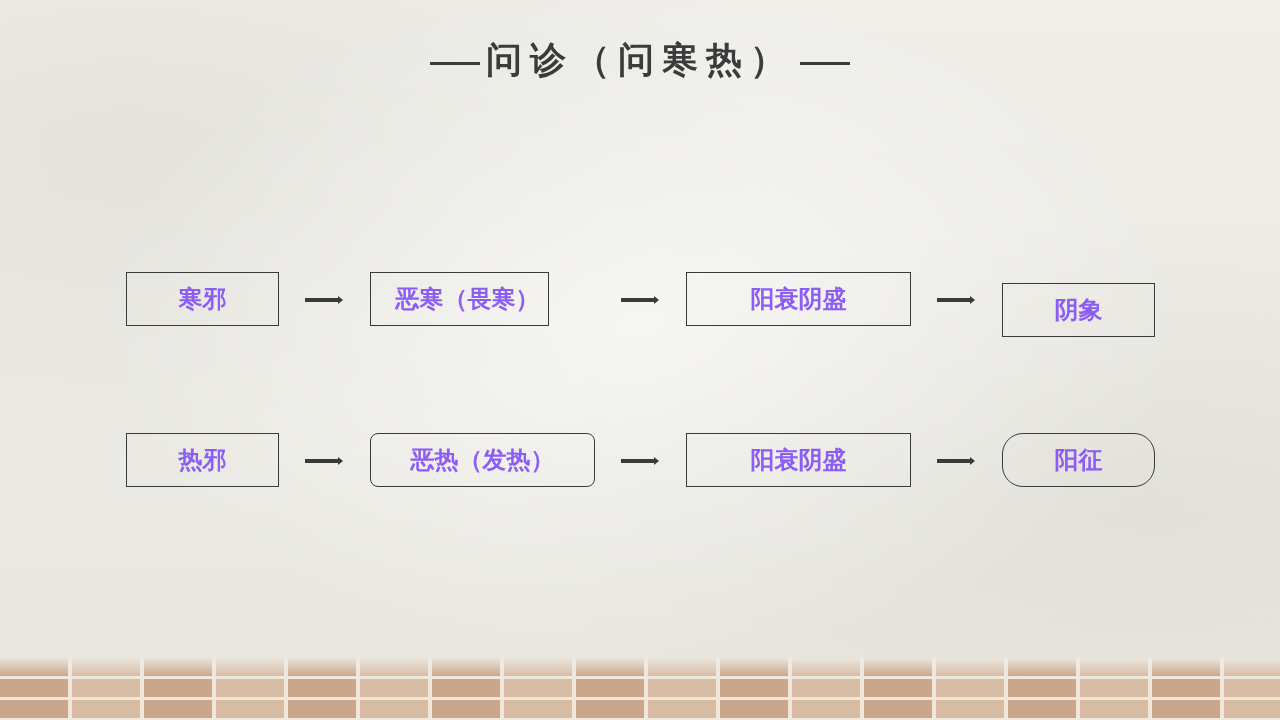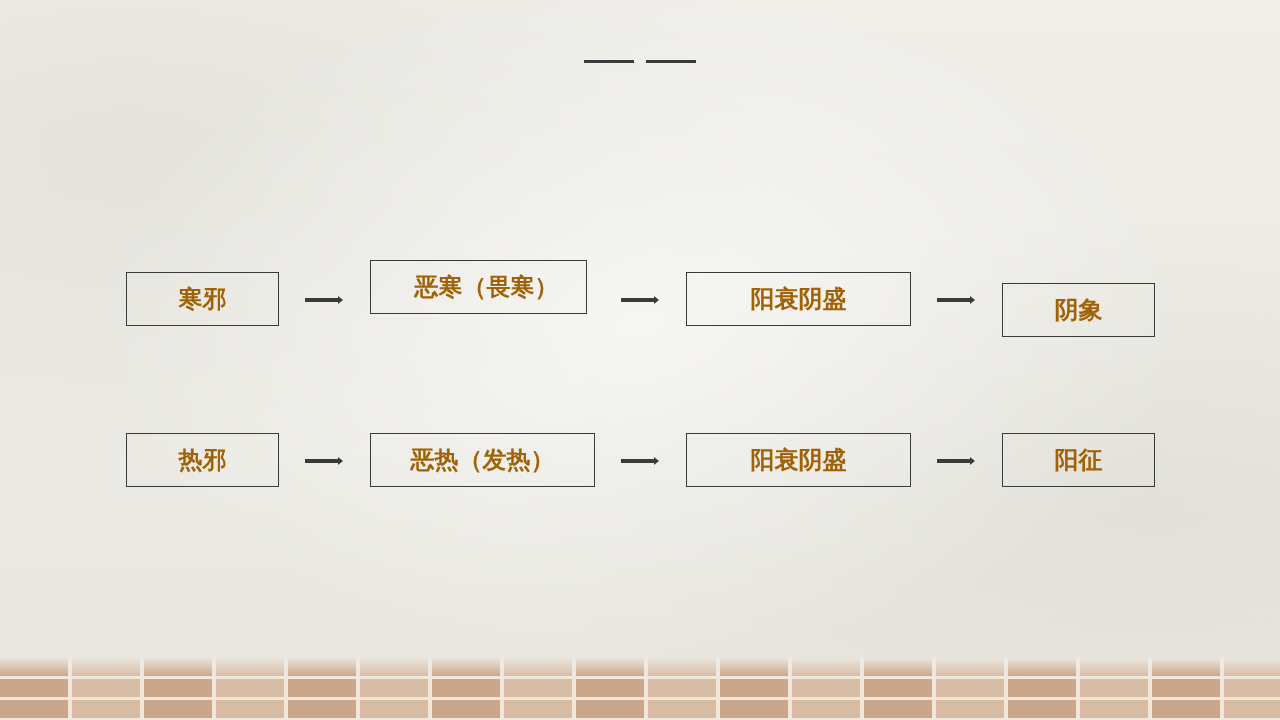--- a/index.html
+++ b/index.html
@@ -18,52 +18,52 @@
   }
   .title {
     position: absolute; top: 36px; left: 0; width: 1280px; text-align: center;
     font-family: "DejaVu Serif", "Liberation Serif", serif;
     font-size: 36px; color: #3b3b3b; letter-spacing: 8px; font-weight: bold;
   }
   .title .dash { display: inline-block; width: 50px; height: 3px; background: #3b3b3b; vertical-align: middle; margin: 0 6px; }
   .box {
     position: absolute; height: 54px; border: 1px solid #3a3a3a;
     display: flex; align-items: center; justify-content: center;
-    font-size: 24px; font-weight: bold; color: #a16207; box-sizing: border-box;
+    font-size: 24px; font-weight: bold; color: #8b5cf6; box-sizing: border-box;
   }
   .arrow { position: absolute; width: 38px; height: 4px; }
   .arrow .shaft { position: absolute; left: 0; top: 0; width: 34px; height: 4px; background: #3a3a3a; }
   .arrow .head { position: absolute; right: 0; top: -2px; width: 0; height: 0;
     border-left: 5px solid #3a3a3a; border-top: 4px solid transparent; border-bottom: 4px solid transparent; }
   .bricks {
     position: absolute; left: 0; top: 658px; width: 1280px; height: 62px;
     background-color: #e2d2c0;
     background-image:
       linear-gradient(180deg, rgba(236,235,229,0.9) 0%, rgba(236,235,229,0) 30%),
       repeating-linear-gradient(180deg, transparent 0 18px, #efe6dc 18px 21px),
       repeating-linear-gradient(90deg, #c9a58a 0 68px, #efe6dc 68px 72px, #d8bba3 72px 140px, #efe6dc 140px 144px);
   }
 </style>
 </head>
 <body>
 
 <div class="wall"></div>
 
 <div class="title">
-  <span class="dash"></span><span class="dash"></span>
+  <span class="dash"></span><span>问诊（问寒热）</span><span class="dash"></span>
 </div>
 
 <div class="box" style="left:126px; top:272px; width:153px;">
     <span>寒邪</span>
   </div>
 <div class="arrow" style="left:305px; top:298px;">
     <div class="shaft"></div>
     <div class="head"></div>
   </div>
-<div class="box" style="left:370px; top:260px; width:217px;padding-left:16px;">
+<div class="box" style="left:370px; top:272px; width:179px;padding-left:16px;">
     <span>恶寒（畏寒）</span>
   </div>
 <div class="arrow" style="left:621px; top:298px;">
     <div class="shaft"></div>
     <div class="head"></div>
   </div>
 <div class="box" style="left:686px; top:272px; width:225px;">
     <span>阳衰阴盛</span>
   </div>
 <div class="arrow" style="left:937px; top:298px;">
@@ -74,31 +74,31 @@
     <span>阴象</span>
   </div>
 
 <div class="box" style="left:126px; top:433px; width:153px;text-align:center;">
     <span>热邪</span>
   </div>
 <div class="arrow" style="left:305px; top:459px;">
     <div class="shaft"></div>
     <div class="head"></div>
   </div>
-<div class="box" style="left:370px; top:433px; width:225px;">
+<div class="box" style="left:370px; top:433px; width:225px;border-radius:8px;">
     <span>恶热（发热）</span>
   </div>
 <div class="arrow" style="left:621px; top:459px;">
     <div class="shaft"></div>
     <div class="head"></div>
   </div>
 <div class="box" style="left:686px; top:433px; width:225px;">
     <span>阳衰阴盛</span>
   </div>
 <div class="arrow" style="left:937px; top:459px;">
     <div class="shaft"></div>
     <div class="head"></div>
   </div>
-<div class="box" style="left:1002px; top:433px; width:153px;">
+<div class="box" style="left:1002px; top:433px; width:153px;border-radius:21px;">
     <span>阳征</span>
   </div>
 
 <div class="bricks"></div>
 
 </body></html>

